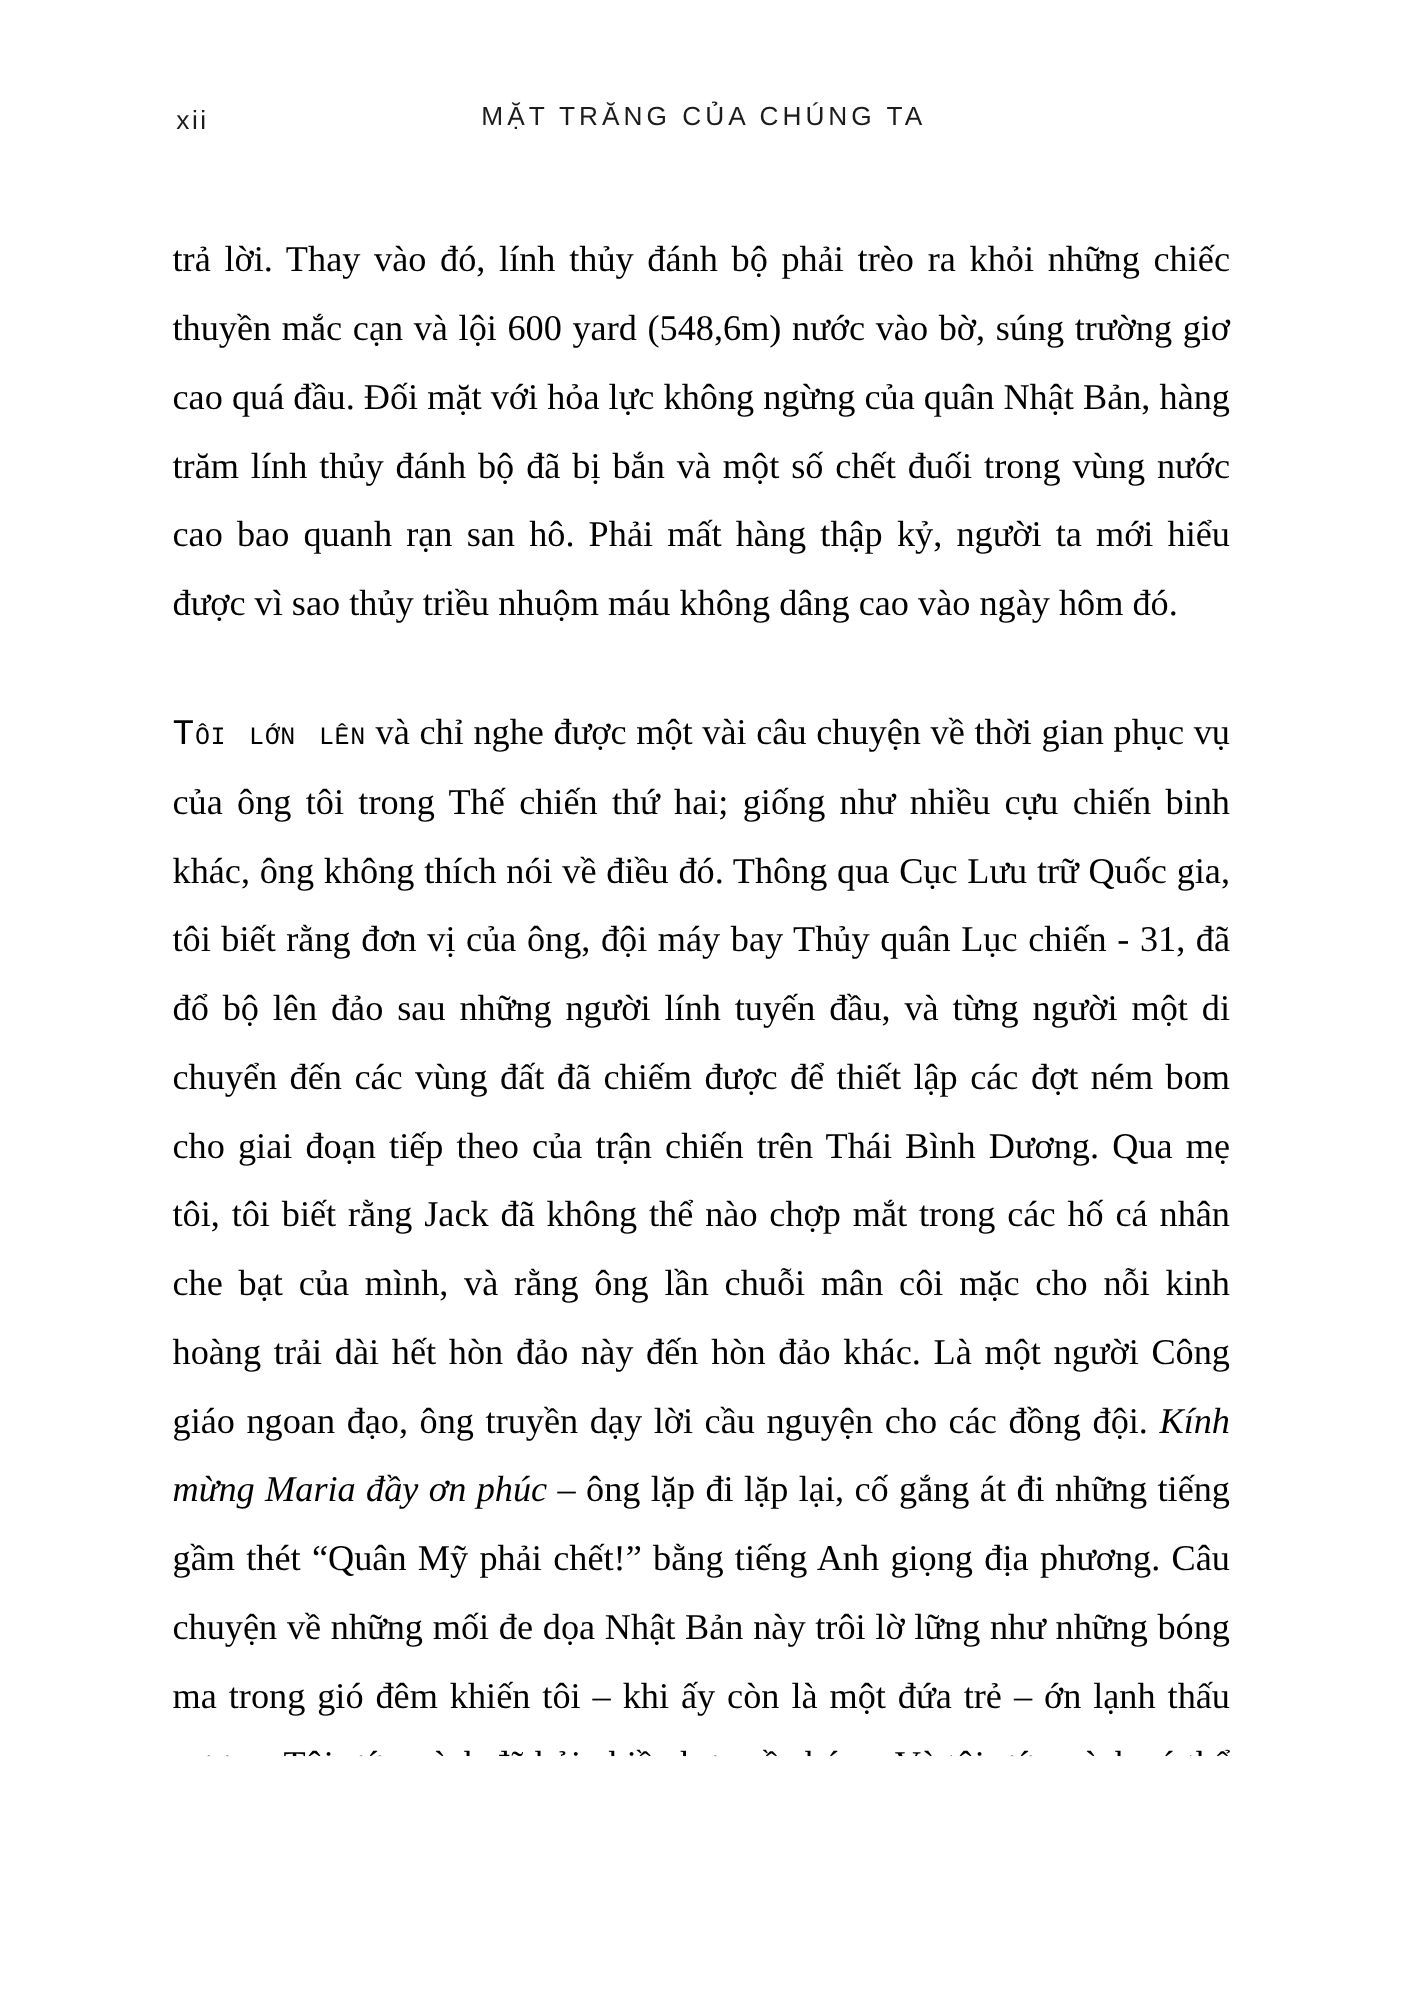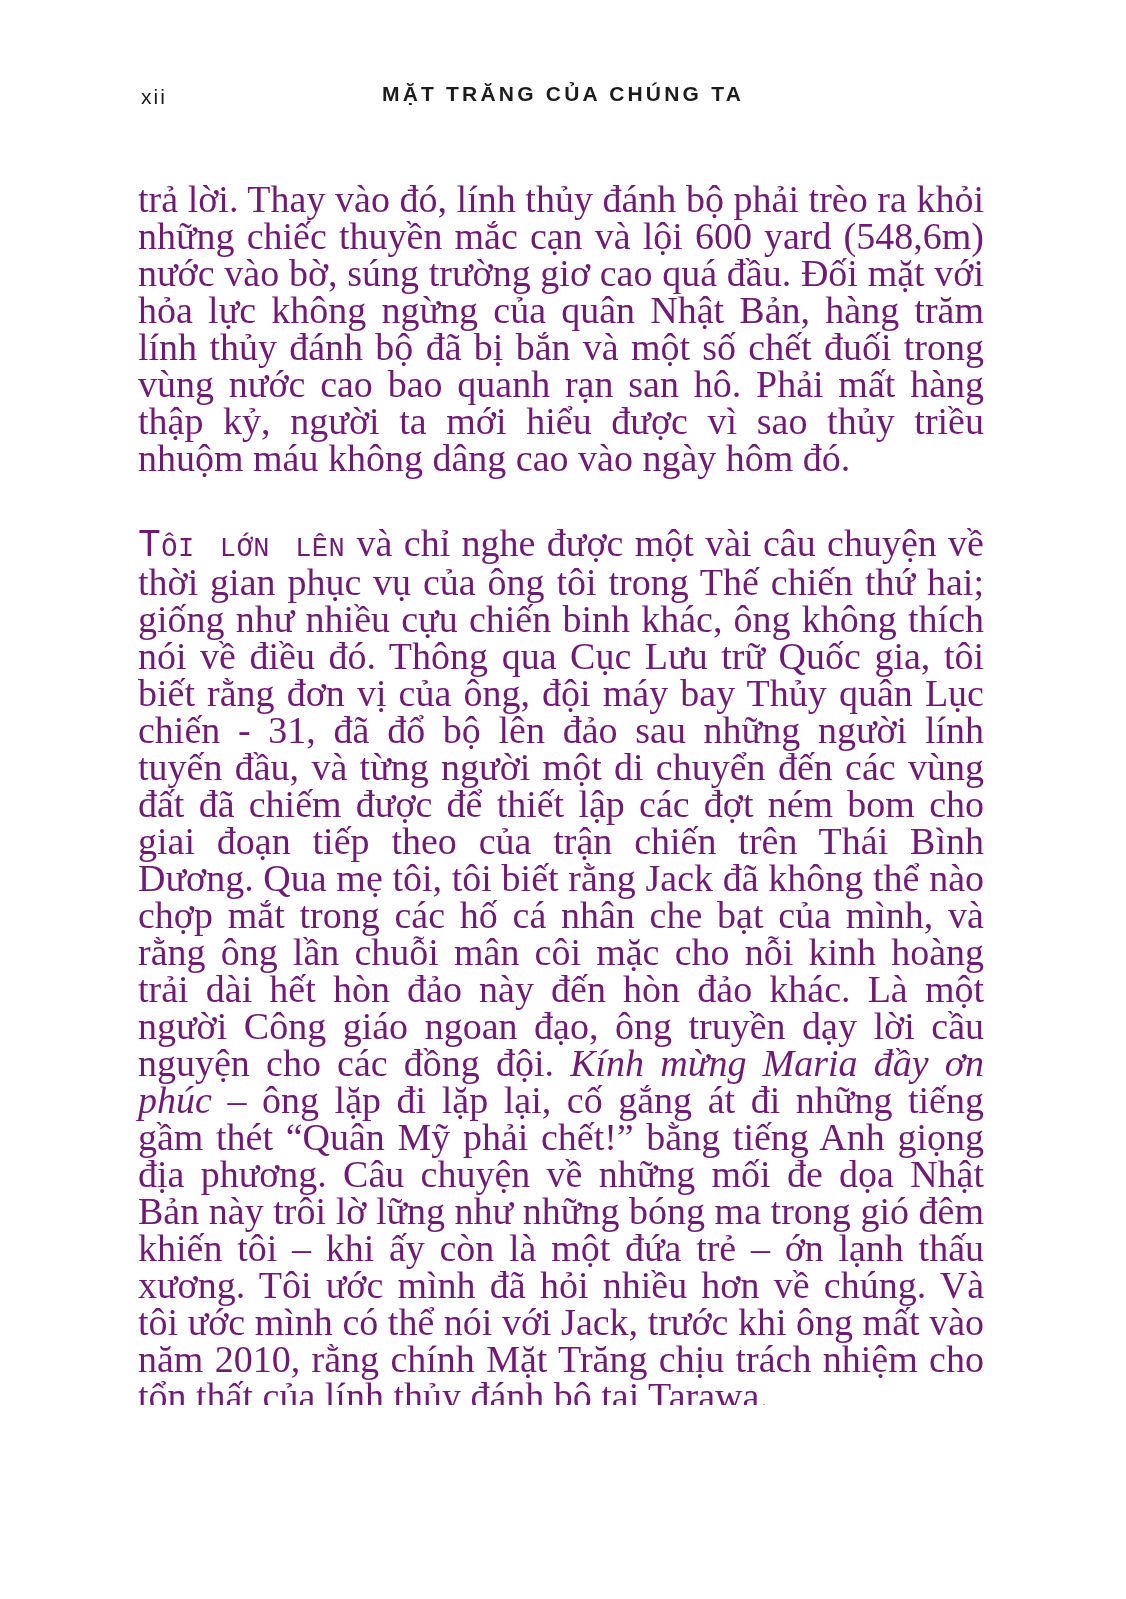--- a/index.html
+++ b/index.html
@@ -30,32 +30,32 @@
     top: 3px;
     font-size: 21px;
     letter-spacing: 2px;
     color: #1c1c1c;
   }
   .running-title {
     display: block;
     text-align: center;
     font-size: 21px;
     letter-spacing: 3.2px;
-    font-weight: 700;
+    font-weight: 400;
     color: #1c1c1c;
     white-space: nowrap;
   }
   .body-text {
     position: absolute;
     left: 138px;
     top: 181px;
     width: 846px;
-    font-size: 38px;
-    line-height: 37px;
-    color: #701a75;
+    font-size: 29px;
+    line-height: 55px;
+    color: #000000;
     text-align: justify;
   }
   .body-text p {
     margin: 0;
     padding: 0;
   }
   .body-text p + p {
     margin-top: 47.5px;
   }
   .seg-normal {

